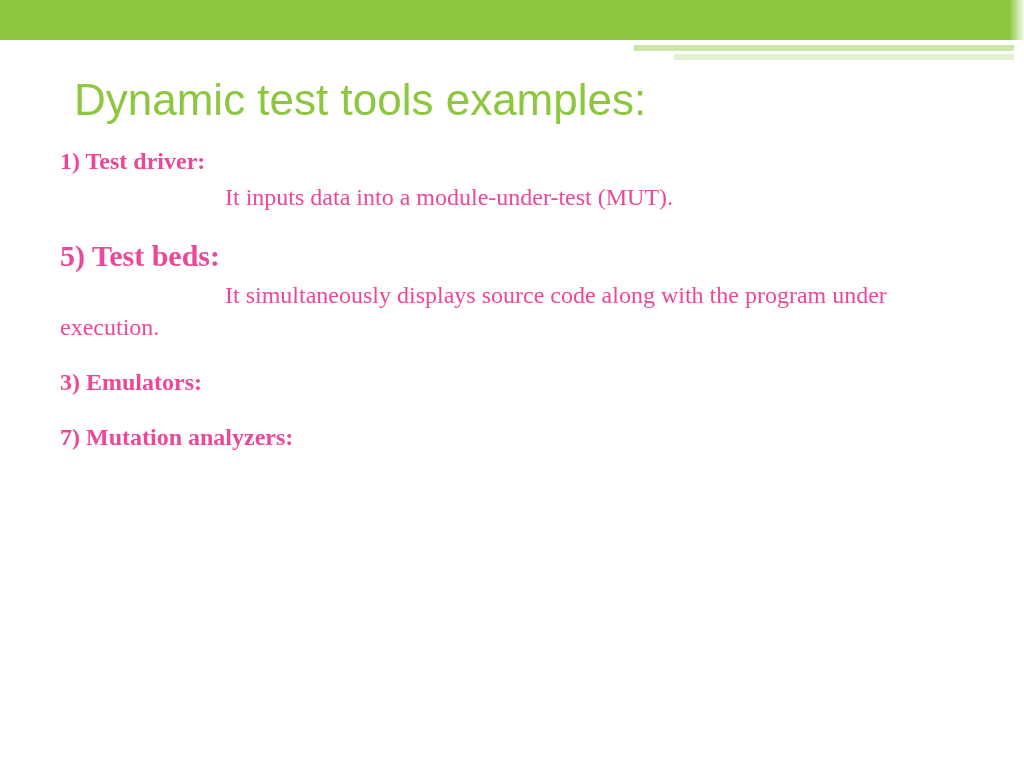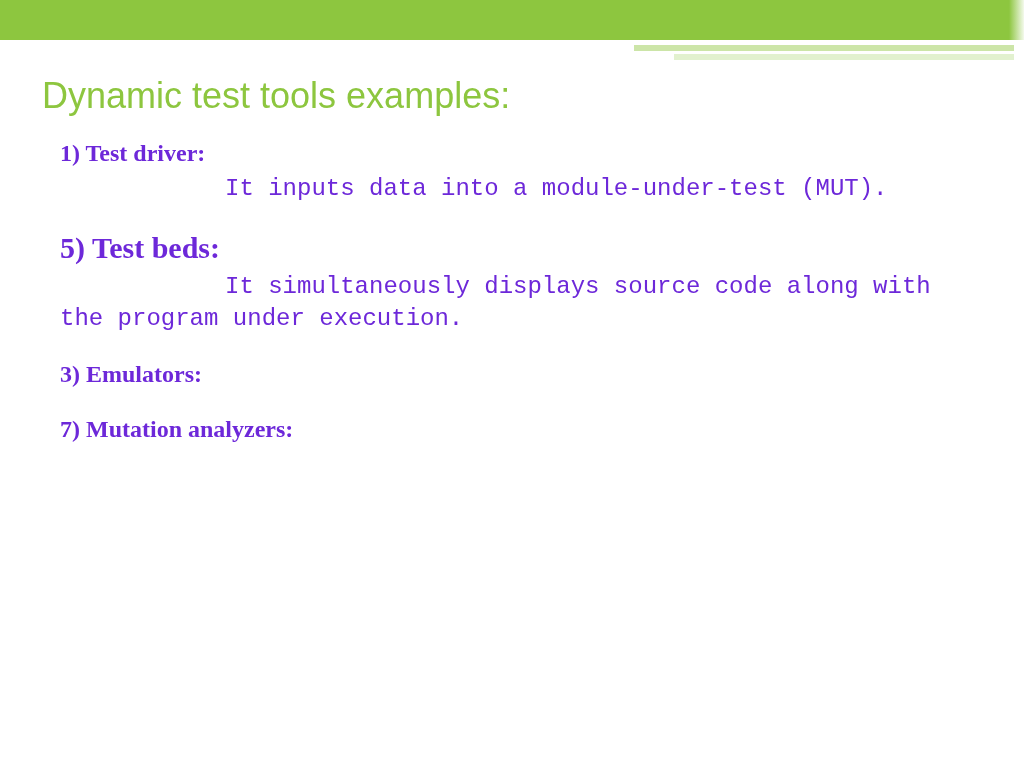--- a/index.html
+++ b/index.html
@@ -42,48 +42,47 @@
       height: 6px;
       background: rgba(141,198,63,0.45);
     }
     .sub-bar-2 {
       width: 340px;
       height: 6px;
       background: rgba(141,198,63,0.25);
       margin-left: 40px;
     }
     .slide-title {
-      font-size: 36px;
+      font-size: 44px;
       color: #8dc63f;
       font-weight: normal;
-      margin: 35px 0 20px 42px;
+      margin: 35px 0 20px 74px;
       font-family: 'Trebuchet MS', 'Lucida Sans', sans-serif;
     }
     .content {
       padding: 0 70px 0 60px;
-      color: #6d28d9;
+      color: #ec4899;
     }
     .item {
       margin-bottom: 22px;
     }
     .item-heading {
       font-weight: bold;
       font-size: 24px;
       line-height: 1.4;
     }
     .item-heading-large {
       font-weight: bold;
       font-size: 30px;
       line-height: 1.4;
     }
     .item-desc {
       font-size: 24px;
       line-height: 1.35;
       margin-top: 2px;
-      font-family: Liberation Mono, monospace;
     }
     .indent {
       display: inline-block;
       width: 165px;
     }
   </style>
 </head>
 <body>
 
 <div class="top-bar">

